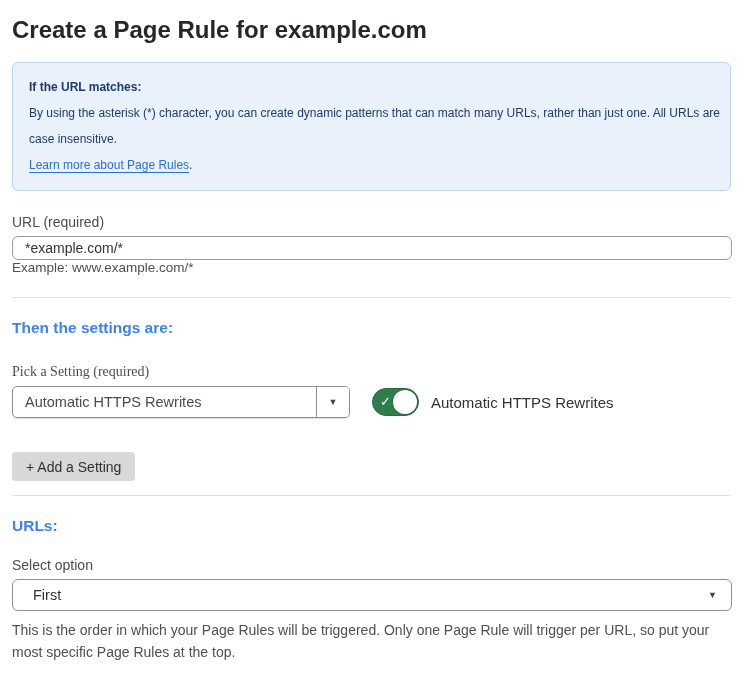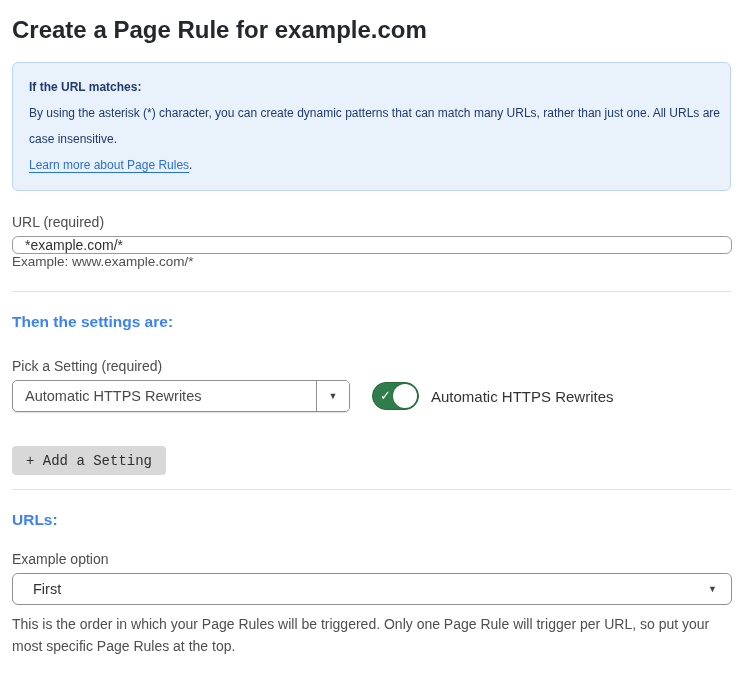--- a/index.html
+++ b/index.html
@@ -47,21 +47,21 @@
     cursor:pointer;
   }
   .field-label{
     margin-top:23px;
     font-size:14px;
     color:var(--label-gray);
   }
   .text-input{
     display:block;
     margin-top:6px;
-    width:720px;height:18px;
+    width:720px;height:24px;
     border:1px solid #9a9a9a;
     border-radius:6px;
     padding:0 12px;
     font-size:14px;
     font-family:"Liberation Sans","DejaVu Sans",sans-serif;
     color:#333;
     outline:none;
   }
   .helper-text{
     font-size:13.5px;
@@ -149,21 +149,20 @@
     border-radius:4px;
     font-size:14px;
     font-family:"Liberation Sans","DejaVu Sans",sans-serif;
     padding:0 14px;
     height:30px;
     cursor:pointer;
   }
   .btn-gray{
     background:var(--btn-gray);
     color:#303030;
-    font-family:Liberation Mono, monospace;
   }
   .add-setting-btn{
     margin-top:34px;
     height:29px;
   }
   .order-select{
     position:relative;
     margin-top:6px;
     width:720px;height:32px;
     border:1px solid var(--field-border);
@@ -202,21 +201,21 @@
 </div>
 
 <div class="field-label">URL (required)</div>
 <input class="text-input" type="text" value="*example.com/*" style="">
 <div class="helper-text">Example: www.example.com/*</div>
 
 <hr class="divider">
 
 <div class="section-heading">Then the settings are:</div>
 
-<div class="field-label" style="margin-top:27px;">Pick a Setting (required)</div>
+<div class="field-label" style="margin-top:27px;font-family:Liberation Serif, serif;">Pick a Setting (required)</div>
 
 <div class="setting-row">
   <div class="select-box">
     <div class="select-value">Automatic HTTPS Rewrites</div>
     <div class="select-arrow-btn">
       <span class="caret">▼</span>
     </div>
   </div>
   <div class="toggle">
     <span class="toggle-check">✓</span>
@@ -224,21 +223,21 @@
   </div>
   <div class="toggle-label">Automatic HTTPS Rewrites</div>
 </div>
 
 <button class="btn btn-gray add-setting-btn">+ Add a Setting</button>
 
 <hr class="divider" style="margin-top:14px;">
 
 <div class="section-heading">URLs:</div>
 
-<div class="field-label" style="margin-top:22px;">Example option</div>
+<div class="field-label" style="margin-top:22px;">Select option</div>
 
 <div class="order-select">
   <span>First</span>
   <span class="caret">▼</span>
 </div>
 
 <div class="order-helper">This is the order in which your Page Rules will be triggered. Only one Page Rule will trigger per URL, so put your most specific Page Rules at the top.</div>
 
 
 

